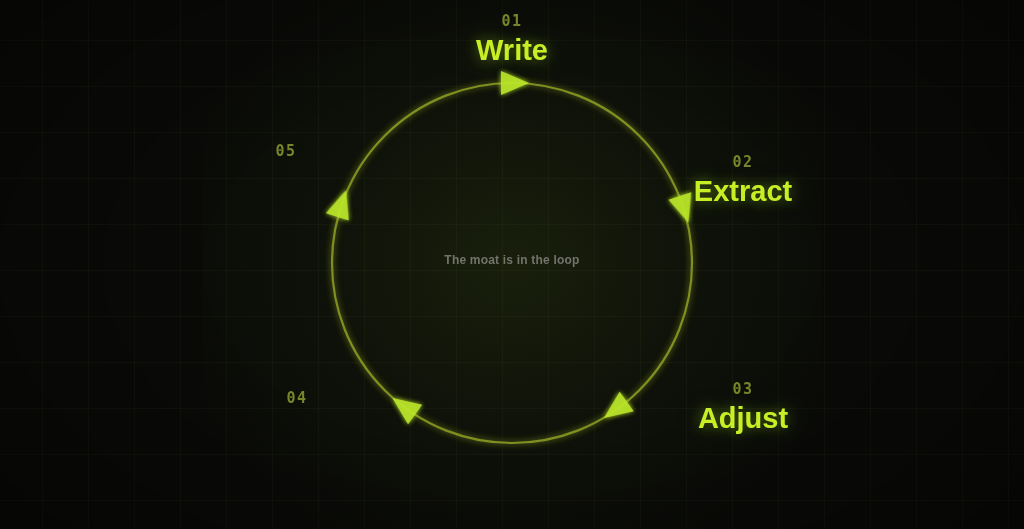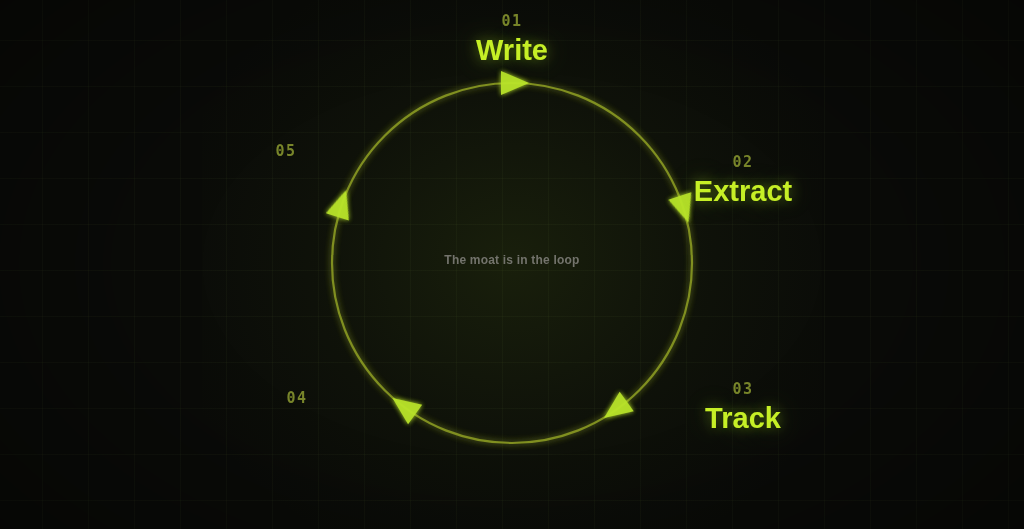--- a/index.html
+++ b/index.html
@@ -160,21 +160,21 @@
     <div class="node-label">Write</div>
   </div>
 
   <div class="node" style="left:743px; top:155px;">
     <div class="node-num">02</div>
     <div class="node-label">Extract</div>
   </div>
 
   <div class="node" style="left:743px; top:382px;">
     <div class="node-num">03</div>
-    <div class="node-label">Track</div>
+    <div class="node-label">Adjust</div>
   </div>
 
   <div class="node" style="left:297px; top:391px;">
     <div class="node-num">04</div>
   </div>
 
   <div class="node" style="left:286px; top:144px;">
     <div class="node-num">05</div>
   </div>
 

